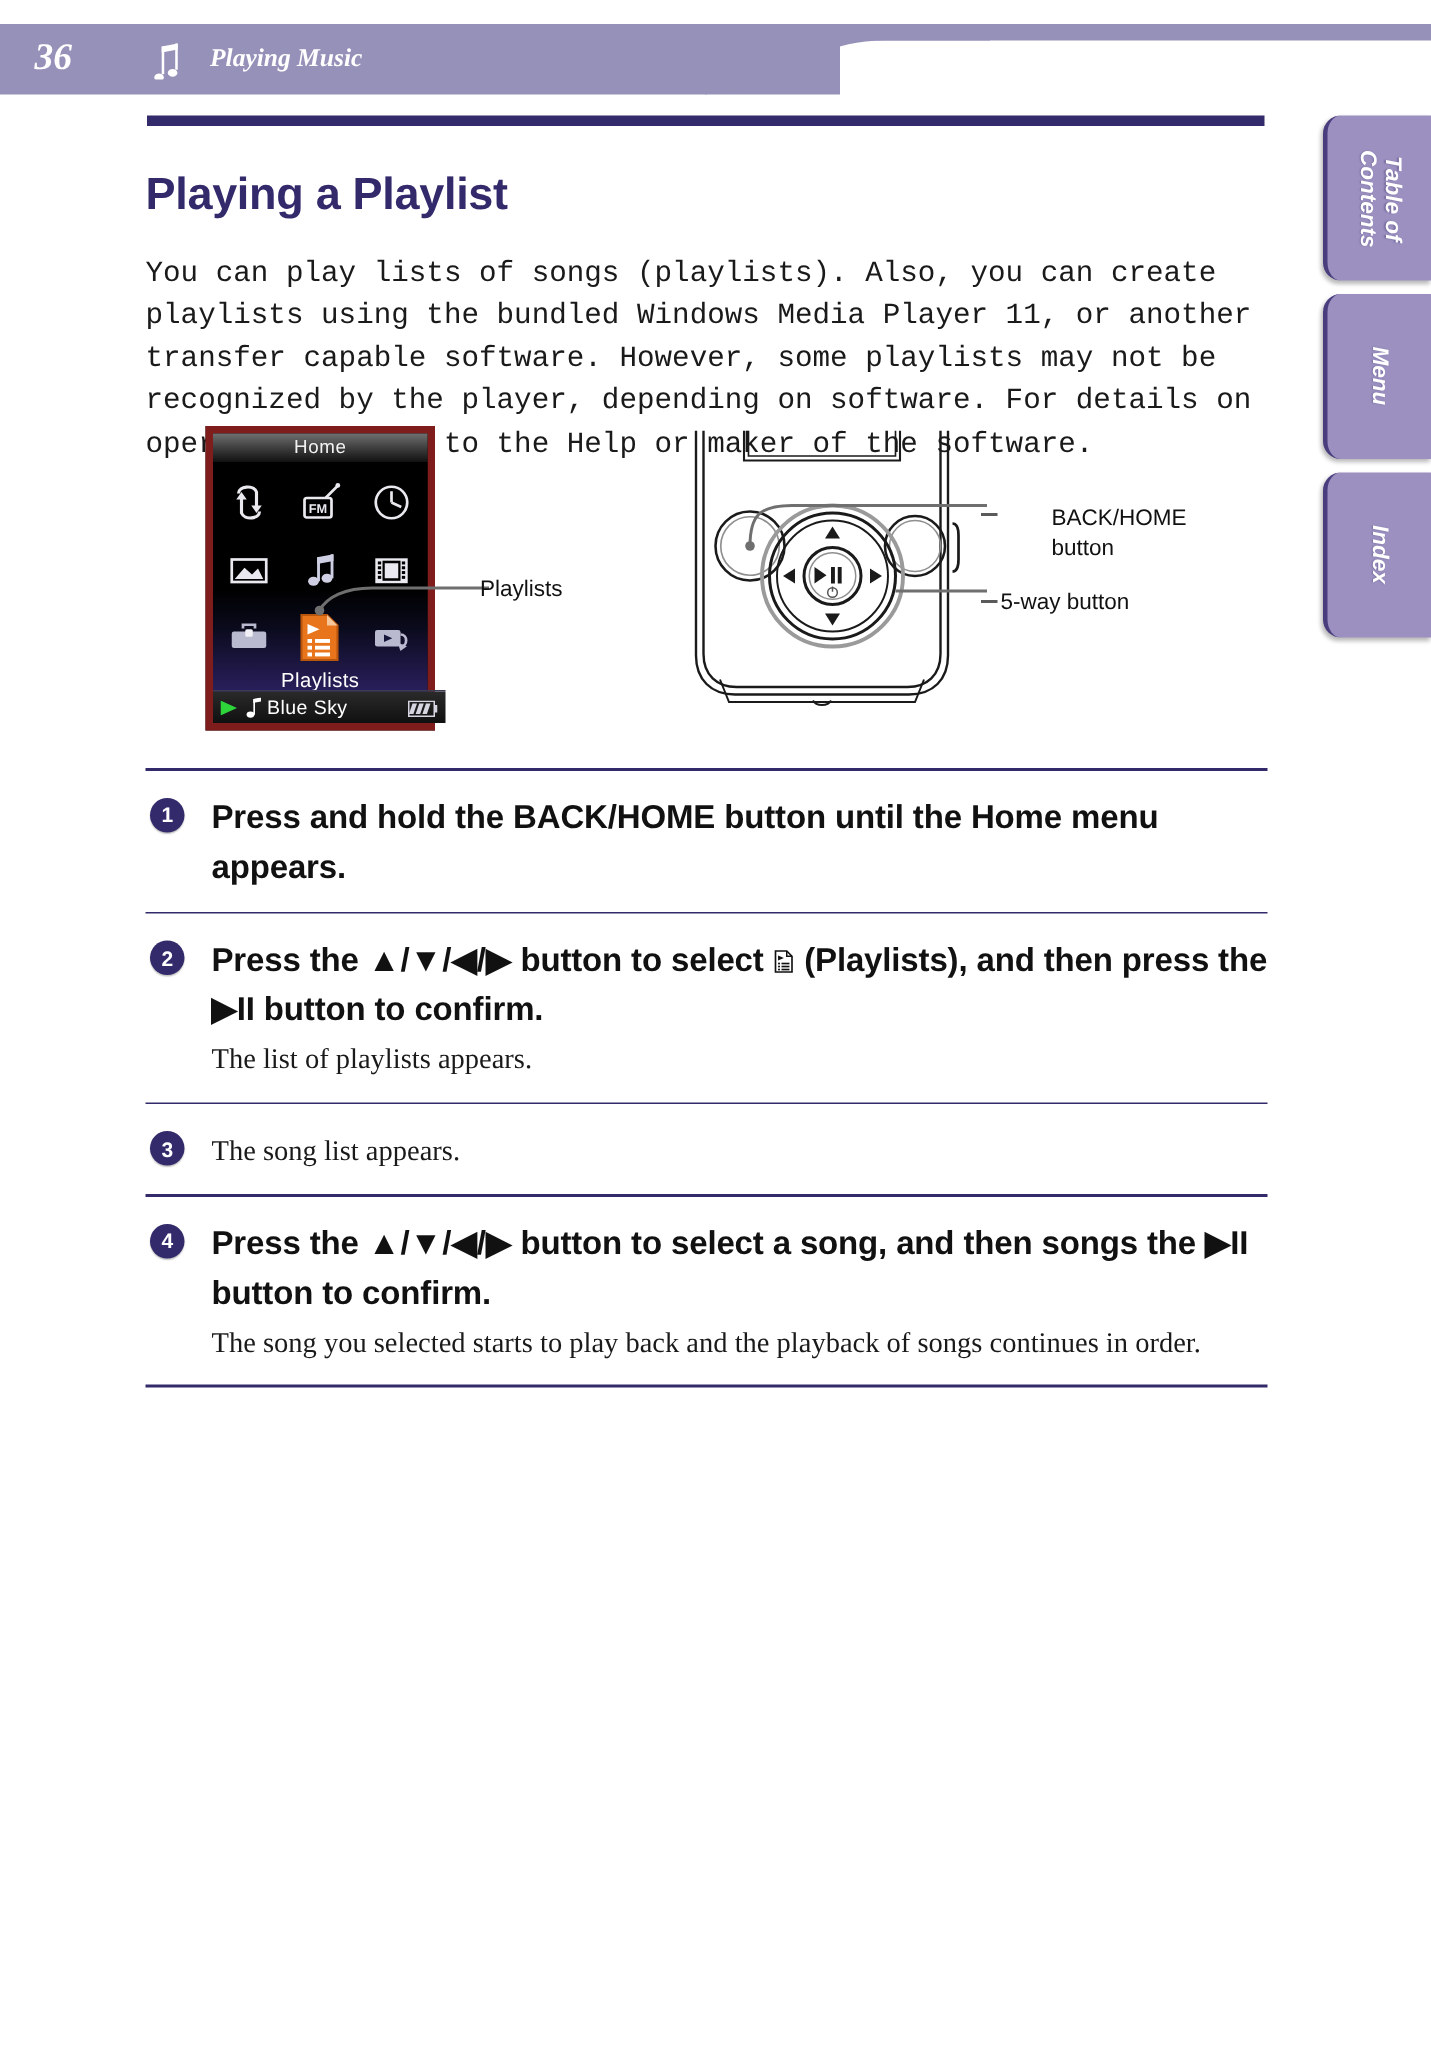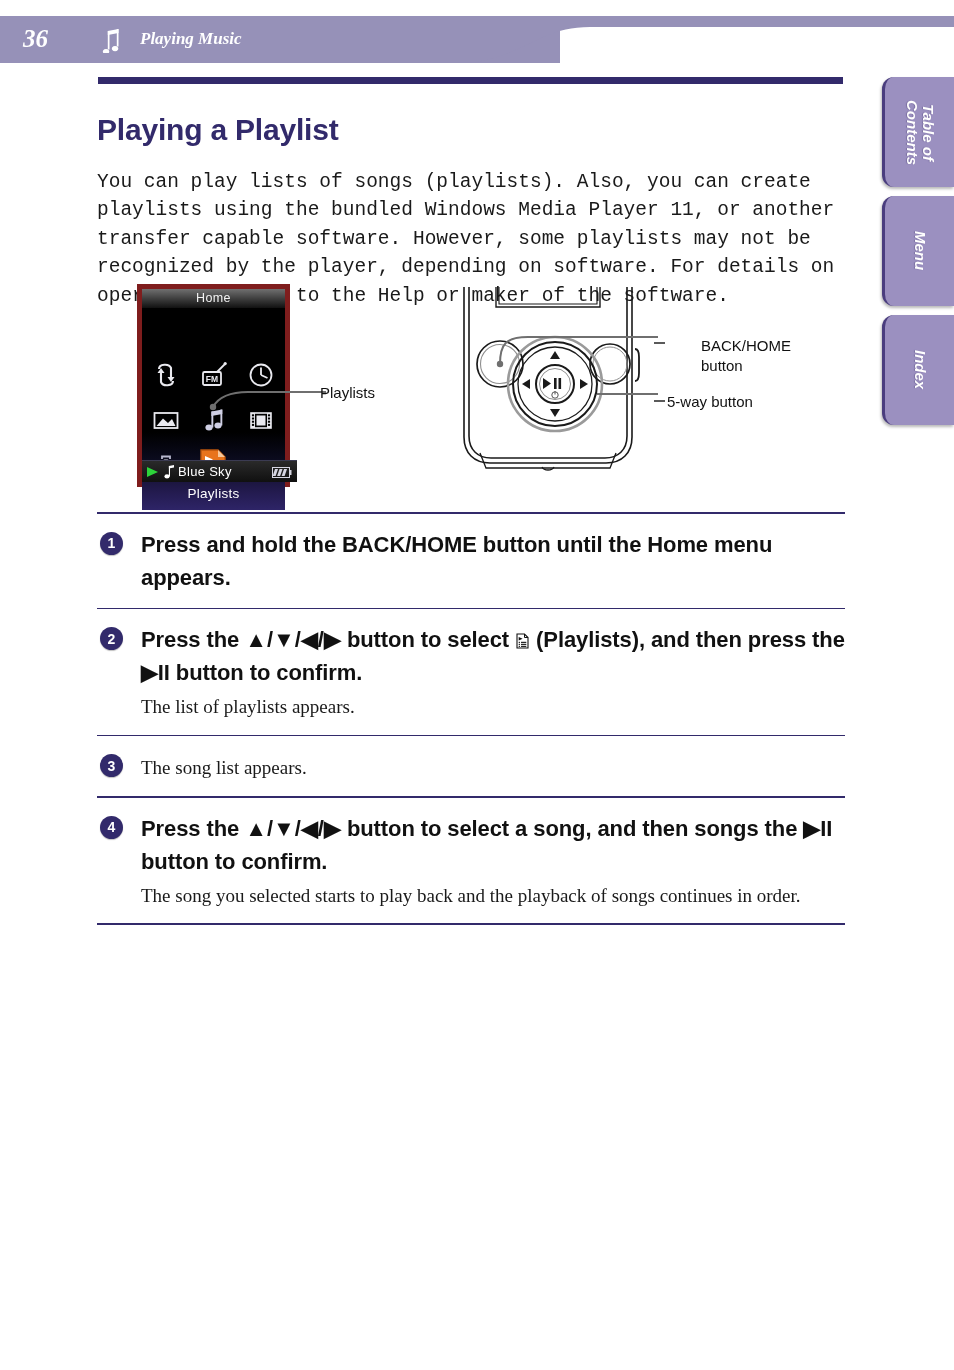--- a/index.html
+++ b/index.html
@@ -79,21 +79,20 @@
   }
   #screen-titlebar {
     position:absolute; left:0; top:0; width:100%; height:19px;
     background:linear-gradient(#6f6f6f,#3a3a3a 55%,#111);
     color:#f2f2f2; font-size:12.5px; text-align:center; line-height:19px;
     letter-spacing:0.4px;
   }
   #screen-body {
     position:absolute; left:0; top:19px; width:100%; height:162px;
     background:linear-gradient(#000 0%,#000 52%,#0a0a1c 68%,#221a4d 88%,#2e2467 100%);
-    margin-top:40px;
   }
   .icon-grid {
     position:absolute; left:0; top:4px; width:100%;
     display:grid; grid-template-columns:repeat(3,1fr);
     grid-auto-rows:45px; justify-items:center; align-items:center;
   }
   .gicon { width:30px; height:30px; display:block; }
   .gicon.selected { width:34px; height:34px; }
   #screen-selected-label {
     position:absolute; left:0; top:138px; width:100%;

